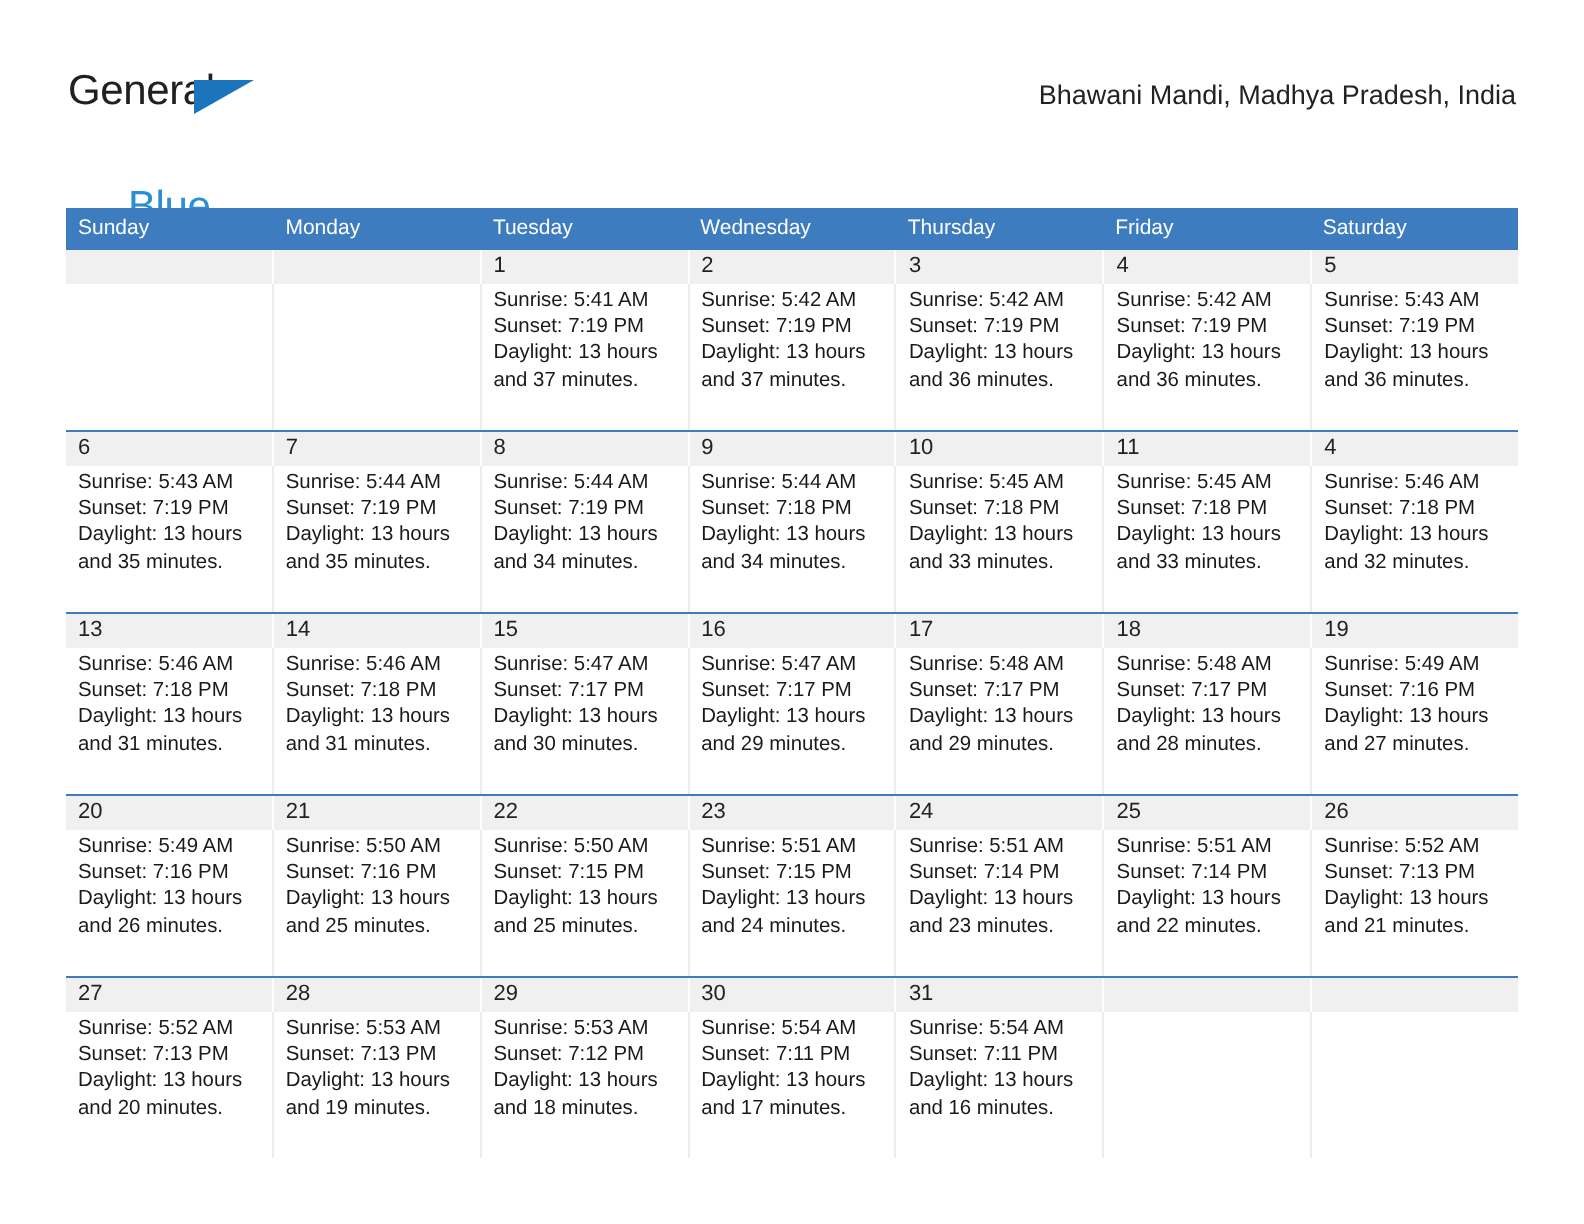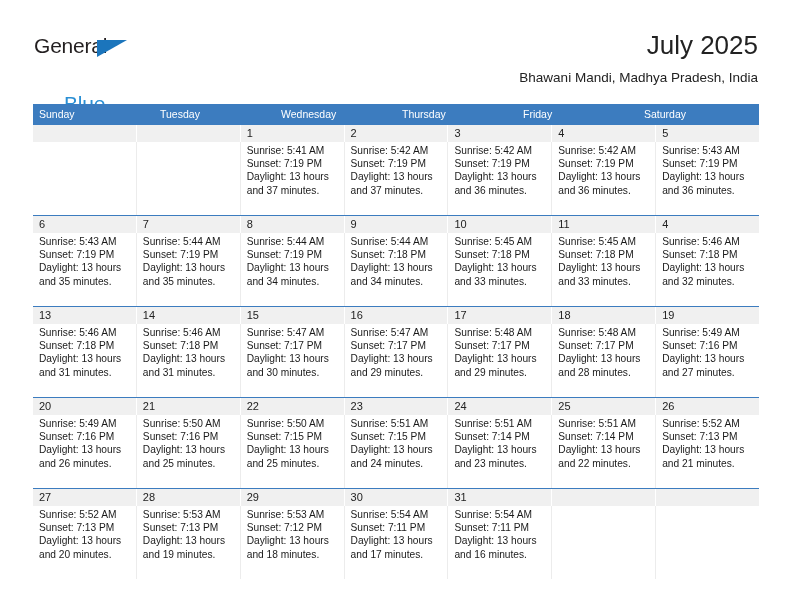--- a/index.html
+++ b/index.html
@@ -155,30 +155,30 @@
 
   <div class="topbar">
 
     <div class="logo">
       <span class="logo-general">General</span>
       <span class="logo-tri"></span>
       <span class="logo-blue">Blue</span>
     </div>
 
     <div class="title-wrap">
-      <div class="cal-title">July 2025</div>
       <div class="cal-subtitle">Bhawani Mandi, Madhya Pradesh, India</div>
     </div>
 
   </div>
 
   <div class="calendar">
 
     <div class="weekhead">
       <div class="dow">Sunday</div>
+      <div class="dow">Monday</div>
       <div class="dow">Tuesday</div>
       <div class="dow">Wednesday</div>
       <div class="dow">Thursday</div>
       <div class="dow">Friday</div>
       <div class="dow">Saturday</div>
     </div>
 
     <div class="week">
       <div class="daynums">
         <div class="dn"></div>

